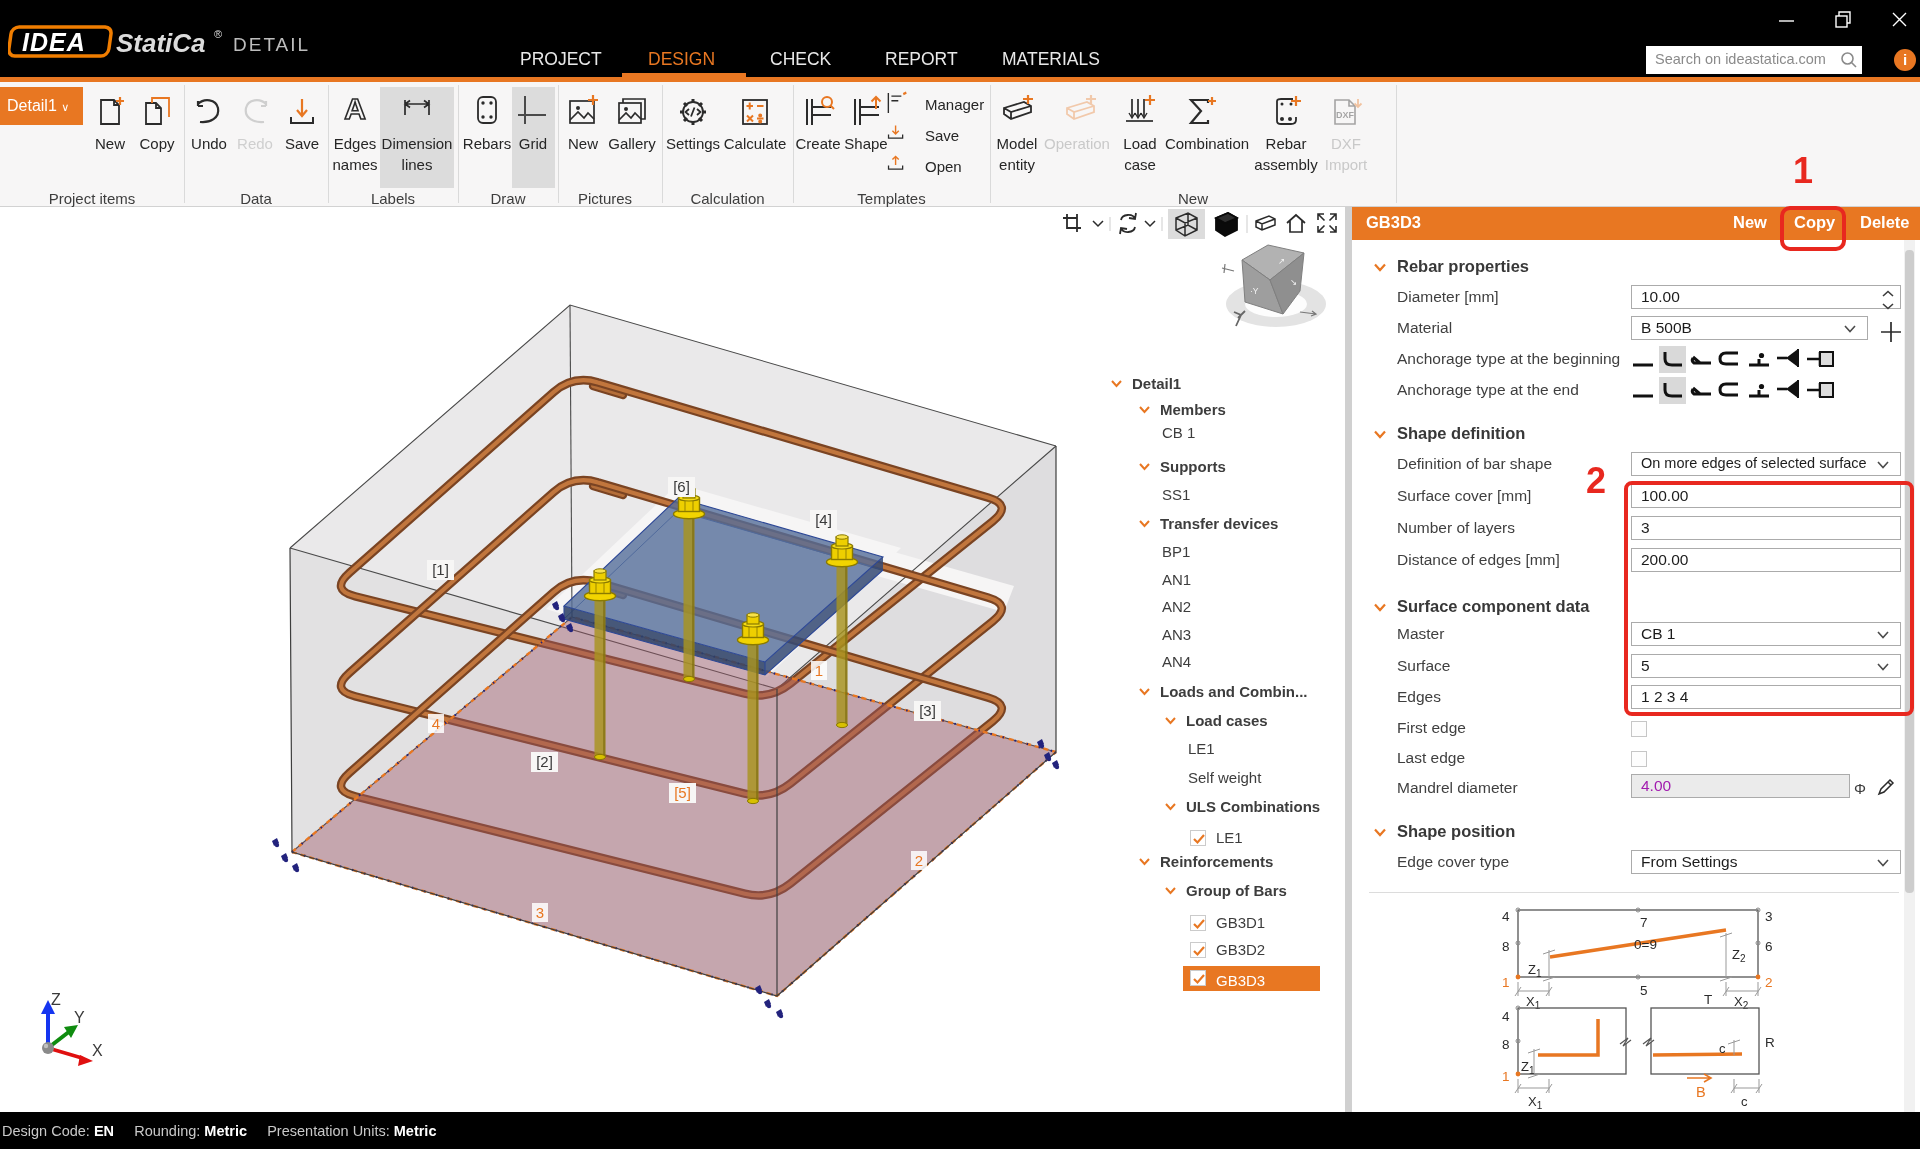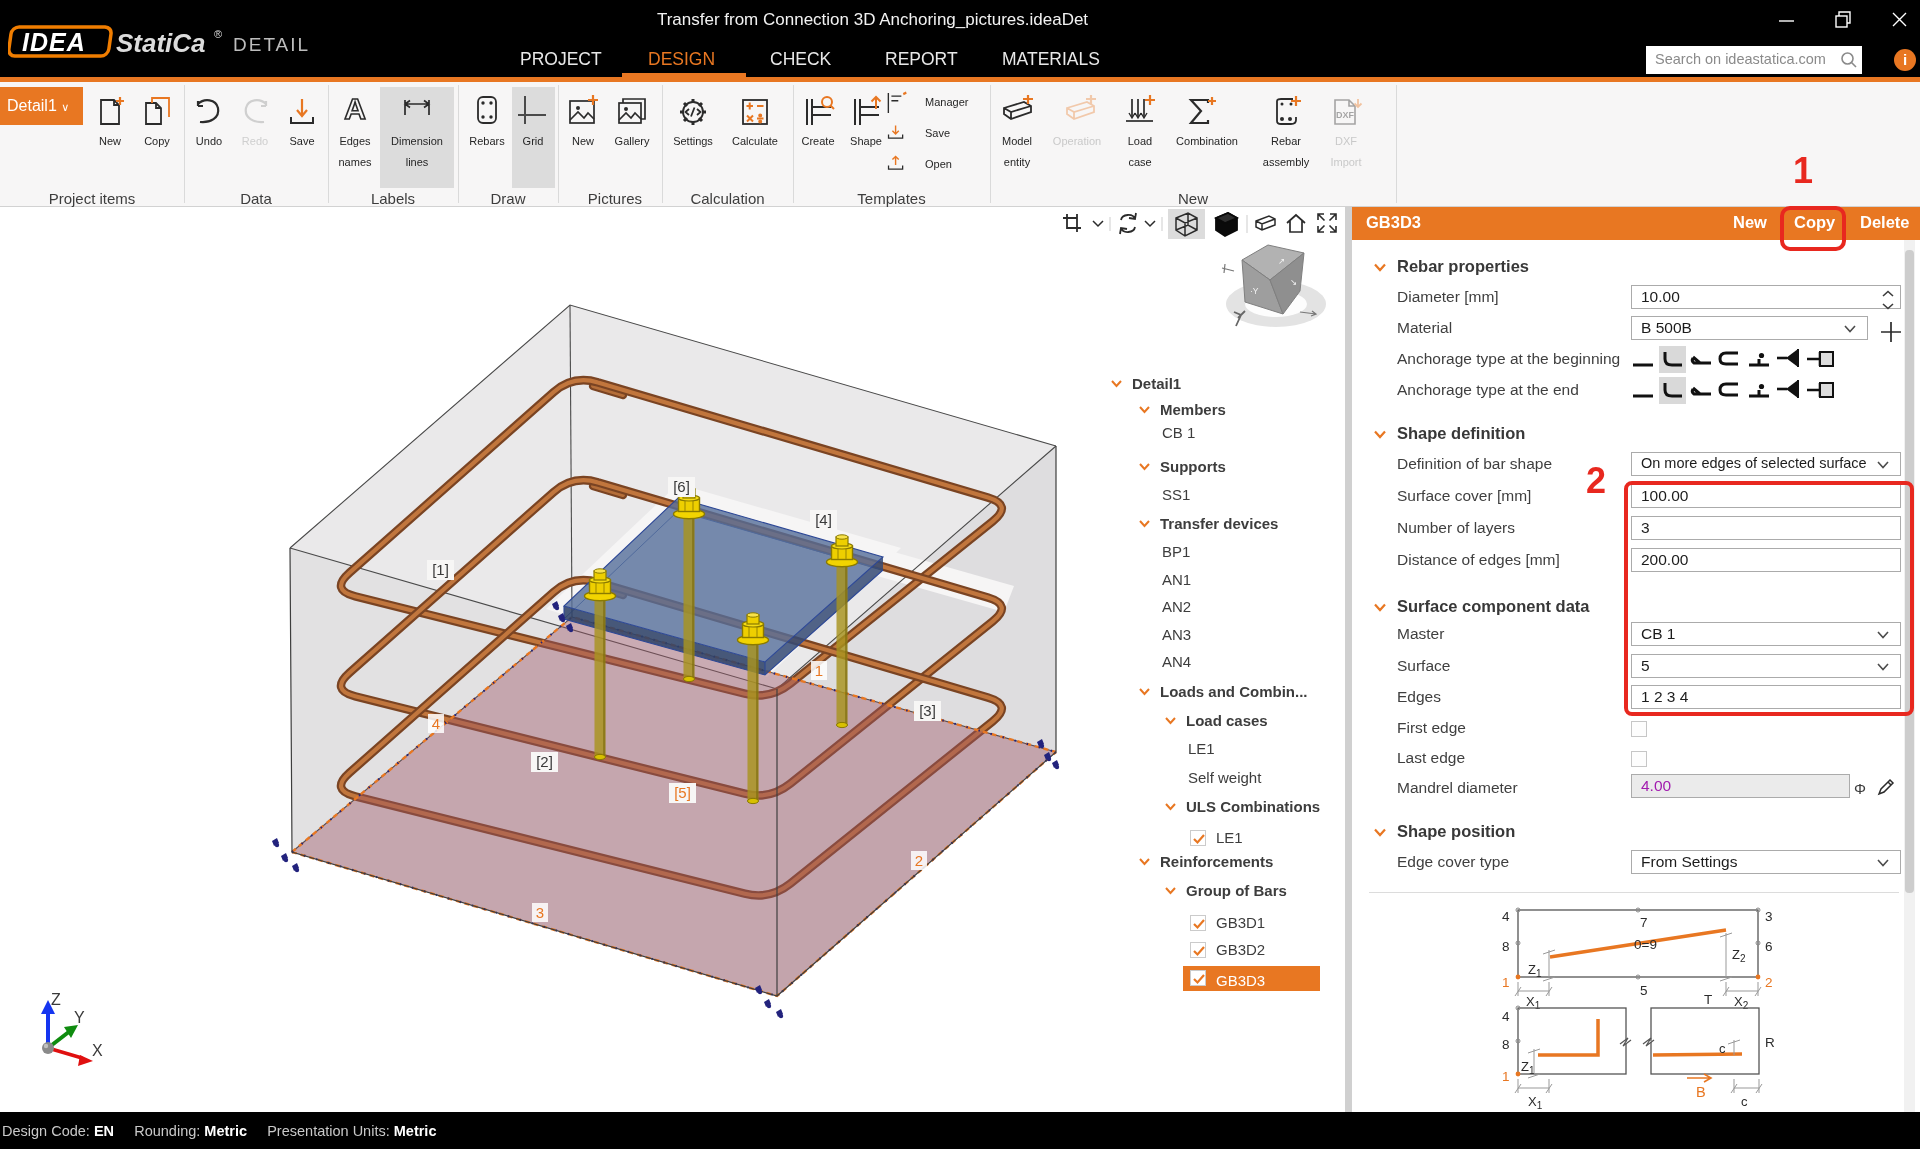--- a/index.html
+++ b/index.html
@@ -2,21 +2,21 @@
 <html><head><meta charset="utf-8">
 <style>
 *{margin:0;padding:0;box-sizing:border-box;}
 html,body{width:1920px;height:1150px;overflow:hidden;background:#fff;font-family:"Liberation Sans",sans-serif;}
 .abs{position:absolute;}
 #titlebar{position:absolute;left:0;top:0;width:1920px;height:77px;background:#000;}
 #orangestrip{position:absolute;left:0;top:77px;width:1920px;height:5px;background:#e87722;}
 #ribbon{position:absolute;left:0;top:82px;width:1920px;height:125px;background:#f7f6f6;border-bottom:1px solid #d2d2d2;}
 .rsep{position:absolute;top:3px;width:1px;height:118px;background:#dadada;}
 .rlab{position:absolute;top:108px;font-size:15px;color:#3d3d3d;text-align:center;}
-.ilab{position:absolute;font-size:11px;color:#262626;text-align:center;white-space:nowrap;}
+.ilab{position:absolute;font-size:15px;color:#262626;text-align:center;white-space:nowrap;}
 .gtile{position:absolute;background:#dcdcdc;}
 #viewport{position:absolute;left:0;top:207px;width:1345px;height:905px;background:#fff;overflow:hidden;}
 #vsep{position:absolute;left:1345px;top:207px;width:7px;height:905px;background:#d0d0d0;}
 #panel{position:absolute;left:1352px;top:207px;width:568px;height:905px;background:#fff;overflow:hidden;font-size:15.5px;}
 #phead{position:absolute;left:0;top:0;width:568px;height:33px;background:#e87722;color:#fff;font-weight:bold;font-size:16.5px;}
 .plab{position:absolute;left:45px;color:#3f3f3f;white-space:nowrap;}
 .psec{position:absolute;left:45px;color:#383838;font-weight:bold;font-size:16.5px;white-space:nowrap;}
 .pin{position:absolute;left:279px;width:270px;height:24px;border:1px solid #ababab;background:#fff;color:#1c1c1c;padding:2px 0 0 9px;font-size:15.5px;}
 #statusbar{position:absolute;left:0;top:1112px;width:1920px;height:37px;background:#000;color:#c9c9c9;font-size:14.5px;}
 #statusbar b{color:#fff;}
@@ -28,21 +28,20 @@
 </style></head><body>
 
 <div id="titlebar">
 <svg class="abs" style="left:8px;top:24px" width="330" height="36" viewBox="0 0 330 36">
 <rect x="2" y="3" width="100" height="29" rx="7" fill="none" stroke="#f07d00" stroke-width="3.5" transform="skewX(-8)" transform-origin="52 17"></rect>
 <text x="14" y="27" font-size="25" font-style="italic" font-weight="bold" fill="#fff" letter-spacing="1">IDEA</text>
 <text x="108" y="28" font-size="26" font-style="italic" font-weight="bold" fill="#dcdcdc">StatiCa</text>
 <text x="206" y="14" font-size="11" fill="#dcdcdc">®</text>
 <text x="225" y="27" font-size="19" fill="#bdbdbd" letter-spacing="2">DETAIL</text>
 </svg>
-<div class="abs" style="left:600px;top:10px;width:545px;text-align:center;color:#f2f2f2;font-size:17px;">Transfer from Connection 3D Anchoring_pictures.ideaDet</div>
 <div class="menu" style="left:520px;">PROJECT</div>
 <div class="menu" style="left:648px;color:#e87722;">DESIGN</div>
 <div class="abs" style="left:622px;top:73px;width:124px;height:5px;background:#e87722;"></div>
 <div class="menu" style="left:770px;">CHECK</div>
 <div class="menu" style="left:885px;">REPORT</div>
 <div class="menu" style="left:1002px;">MATERIALS</div>
 <svg class="abs" style="left:1770px;top:8px" width="150" height="24" viewBox="0 0 150 24">
 <g stroke="#fff" stroke-width="1.4" fill="none">
 <path d="M9,13 L24,13"></path>
 <rect x="66" y="8" width="11" height="11"></rect>
@@ -65,21 +64,21 @@
 <div class="rsep" style="left:458px"></div>
 <div class="rsep" style="left:558px"></div>
 <div class="rsep" style="left:662px"></div>
 <div class="rsep" style="left:793px"></div>
 <div class="rsep" style="left:990px"></div>
 <div class="rsep" style="left:1396px"></div>
 <div class="rlab" style="left:0px;width:184px;">Project items</div>
 <div class="rlab" style="left:184px;width:144px;">Data</div>
 <div class="rlab" style="left:328px;width:130px;">Labels</div>
 <div class="rlab" style="left:458px;width:100px;">Draw</div>
-<div class="rlab" style="left:538px;width:104px;text-align:right;">Pictures</div>
+<div class="rlab" style="left:553px;width:104px;">Pictures</div>
 <div class="rlab" style="left:662px;width:131px;">Calculation</div>
 <div class="rlab" style="left:793px;width:197px;">Templates</div>
 <div class="rlab" style="left:990px;width:406px;">New</div>
 <div class="abs" style="left:0;top:5px;width:83px;height:38px;background:#e87722;color:#fff;font-size:16px;line-height:38px;padding-left:7px;">Detail1 <span style="font-size:11px;">∨</span></div>
 <div class="gtile" style="left:380px;top:5px;width:74px;height:101px;"></div>
 <div class="gtile" style="left:512px;top:5px;width:43px;height:101px;"></div>
 <svg class="abs " style="left:93px;top:13px" width="34" height="34" viewBox="0 0 34 34">
       <path d="M8,5 L21,5 L26,10 L26,29 L8,29 Z M21,5 L21,10 L26,10" fill="none" stroke="#2b2b2b" stroke-width="1.8"></path>
       <path d="M24,3 L32,3 M28,-1 L28,7" stroke="#e87722" stroke-width="2.2" transform="translate(-1,3)"></path>
     </svg>

